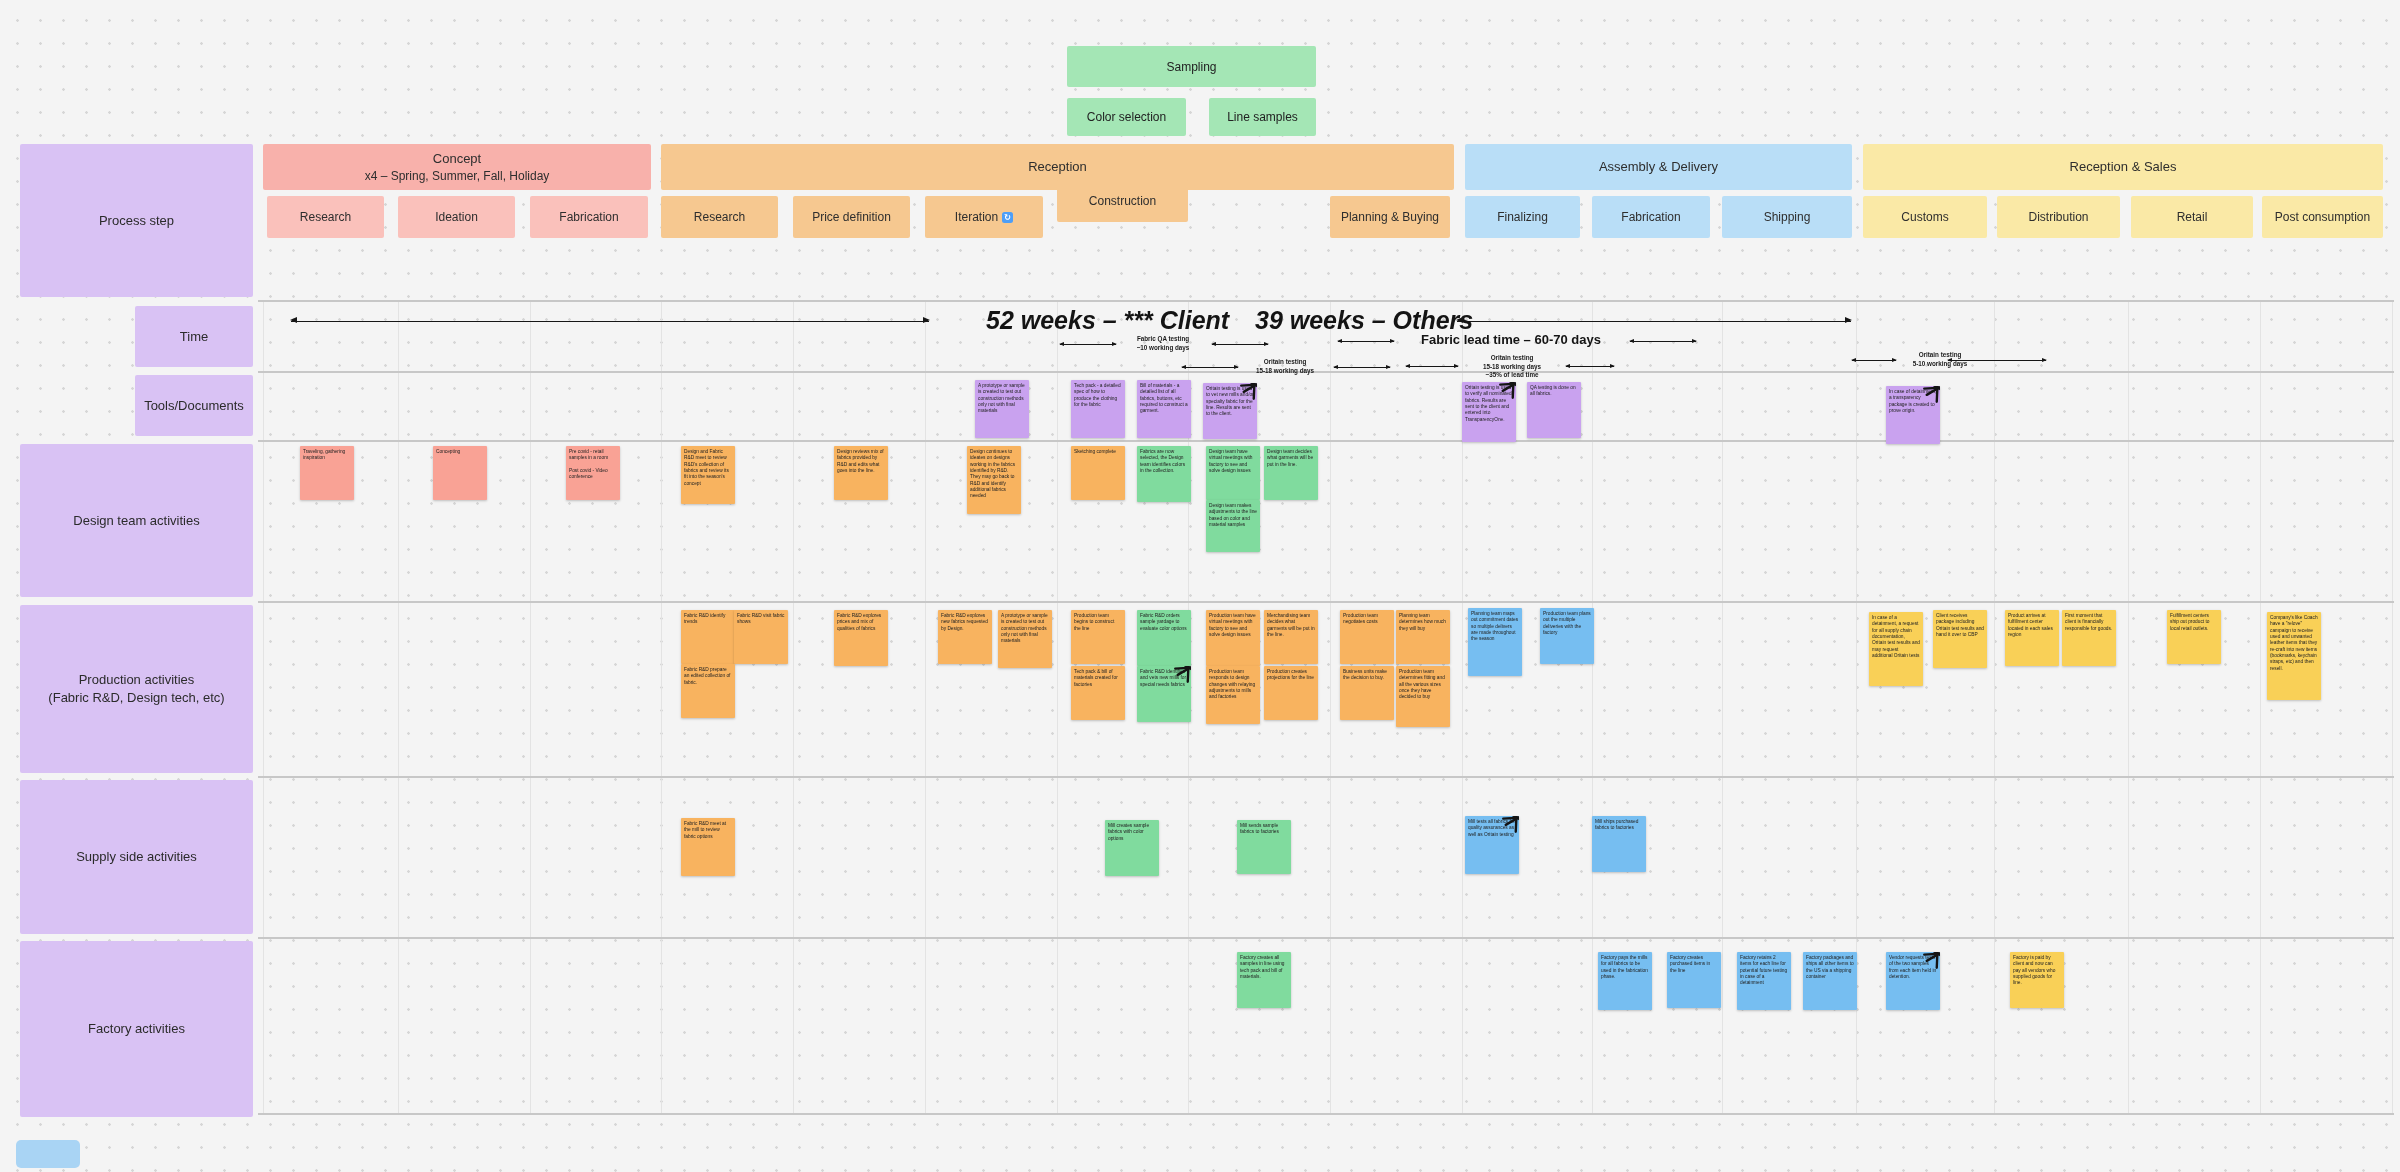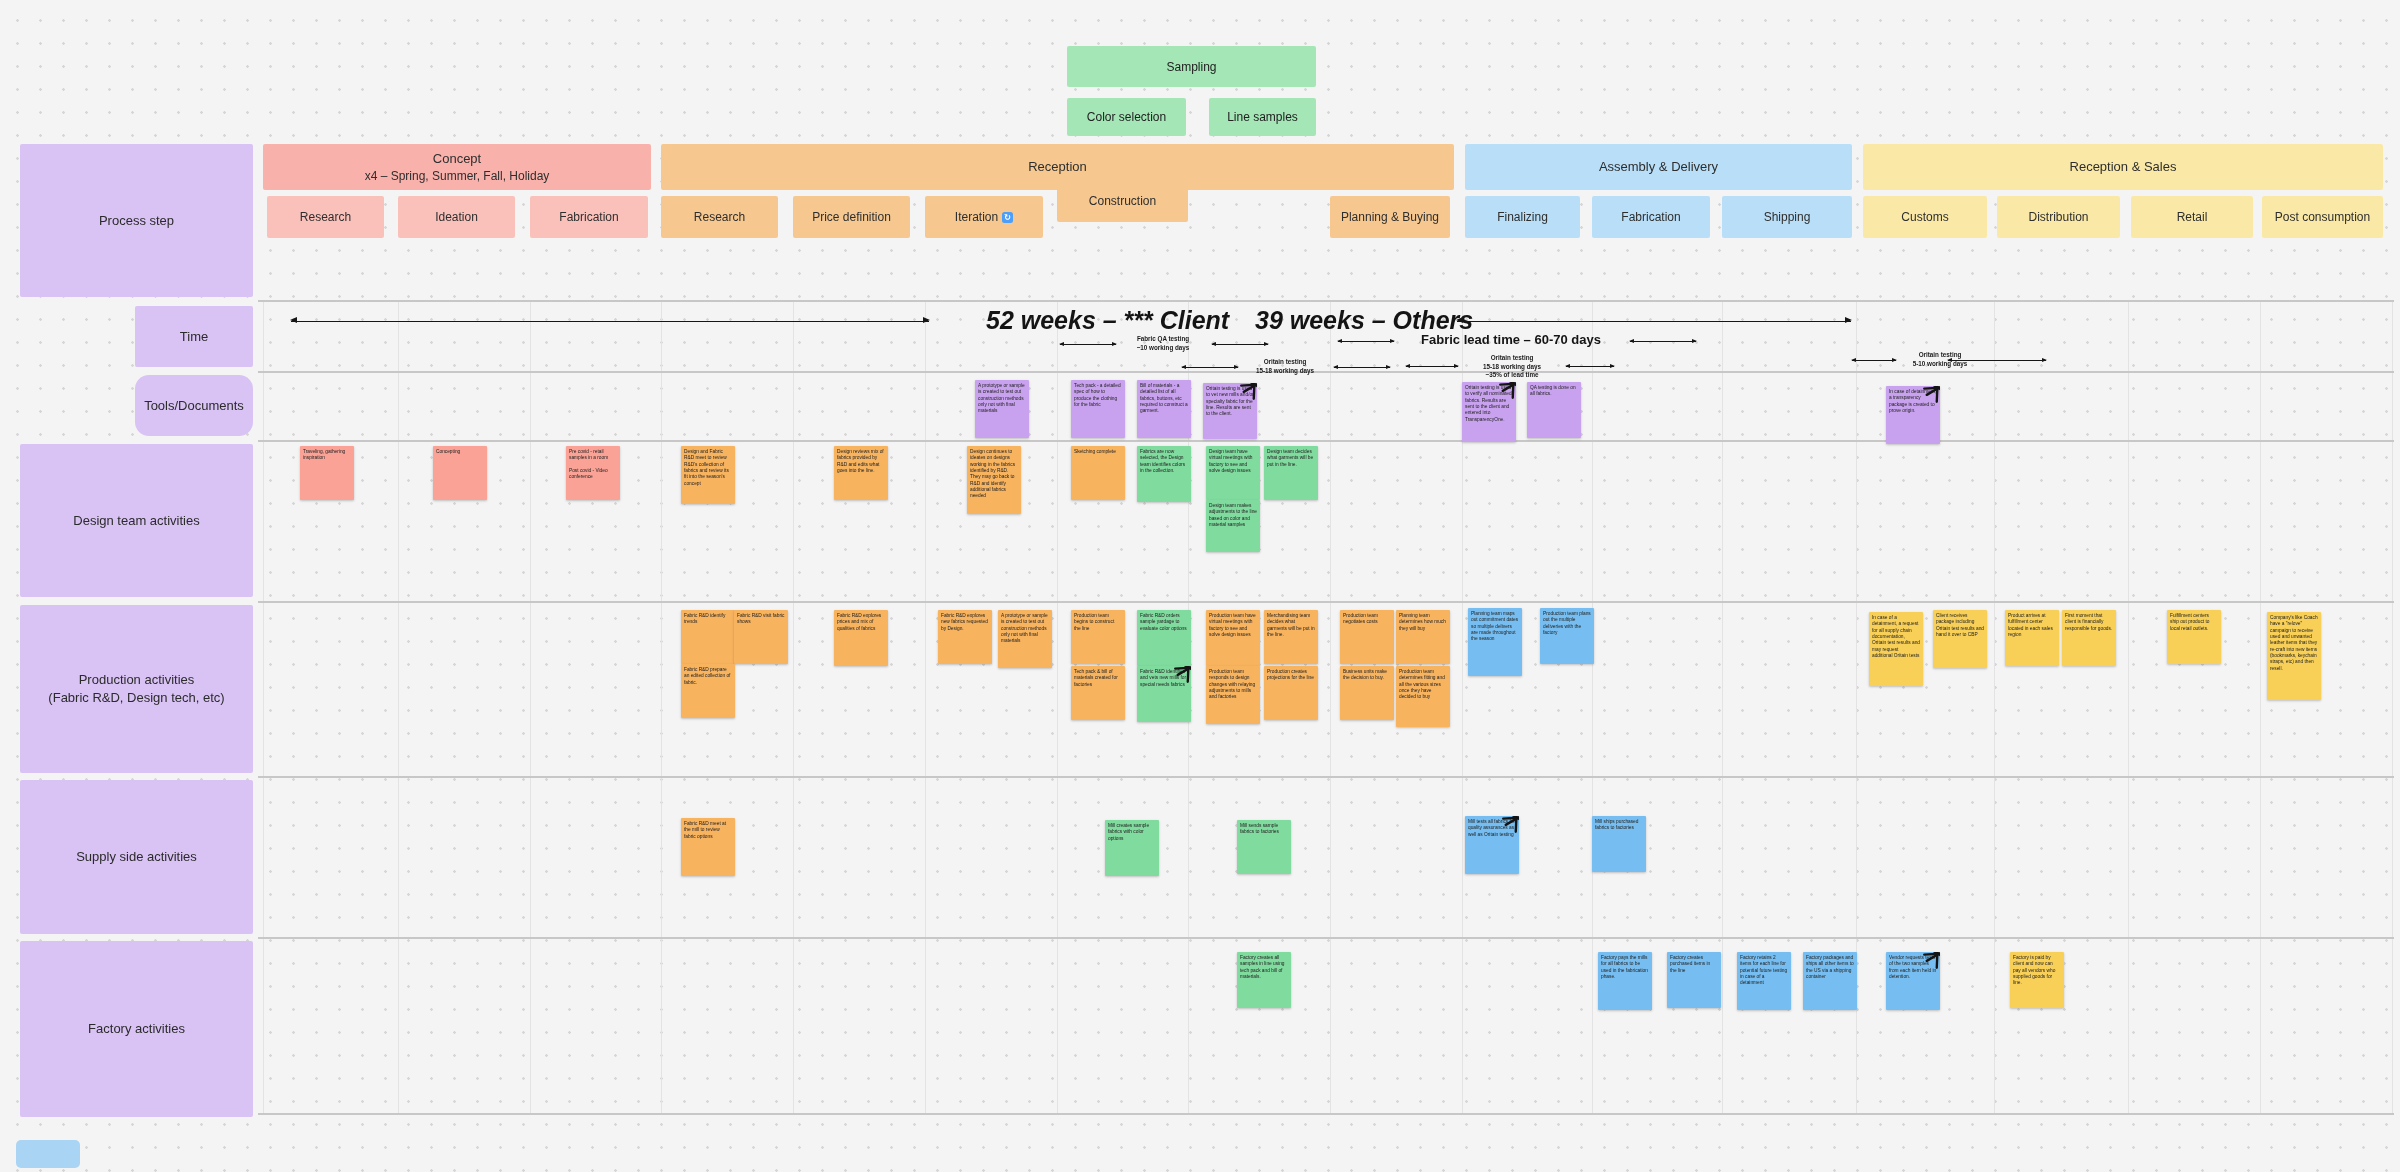--- a/index.html
+++ b/index.html
@@ -47,21 +47,21 @@
 
 <div id="board">
 
 
   <div class="box lane-label" style="left:20px;top:144px;width:233px;height:153px;">
       <span>Process step</span>
     </div>
   <div class="box lane-label" style="left:135px;top:306px;width:118px;height:61px;">
       <span>Time</span>
     </div>
-  <div class="box lane-label" style="left:135px;top:375px;width:118px;height:61px;border-radius:14px;">
+  <div class="box lane-label" style="left:135px;top:375px;width:118px;height:61px;">
       <span>Tools/Documents</span>
     </div>
   <div class="box lane-label" style="left:20px;top:444px;width:233px;height:153px;">
       <span>Design team activities</span>
     </div>
   <div class="box lane-label" style="left:20px;top:605px;width:233px;height:168px;">
     <span>Production activities</span>
     <span>(Fabric R&amp;D, Design tech, etc)</span>
   </div>
   <div class="box lane-label" style="left:20px;top:941px;width:233px;height:176px;">

